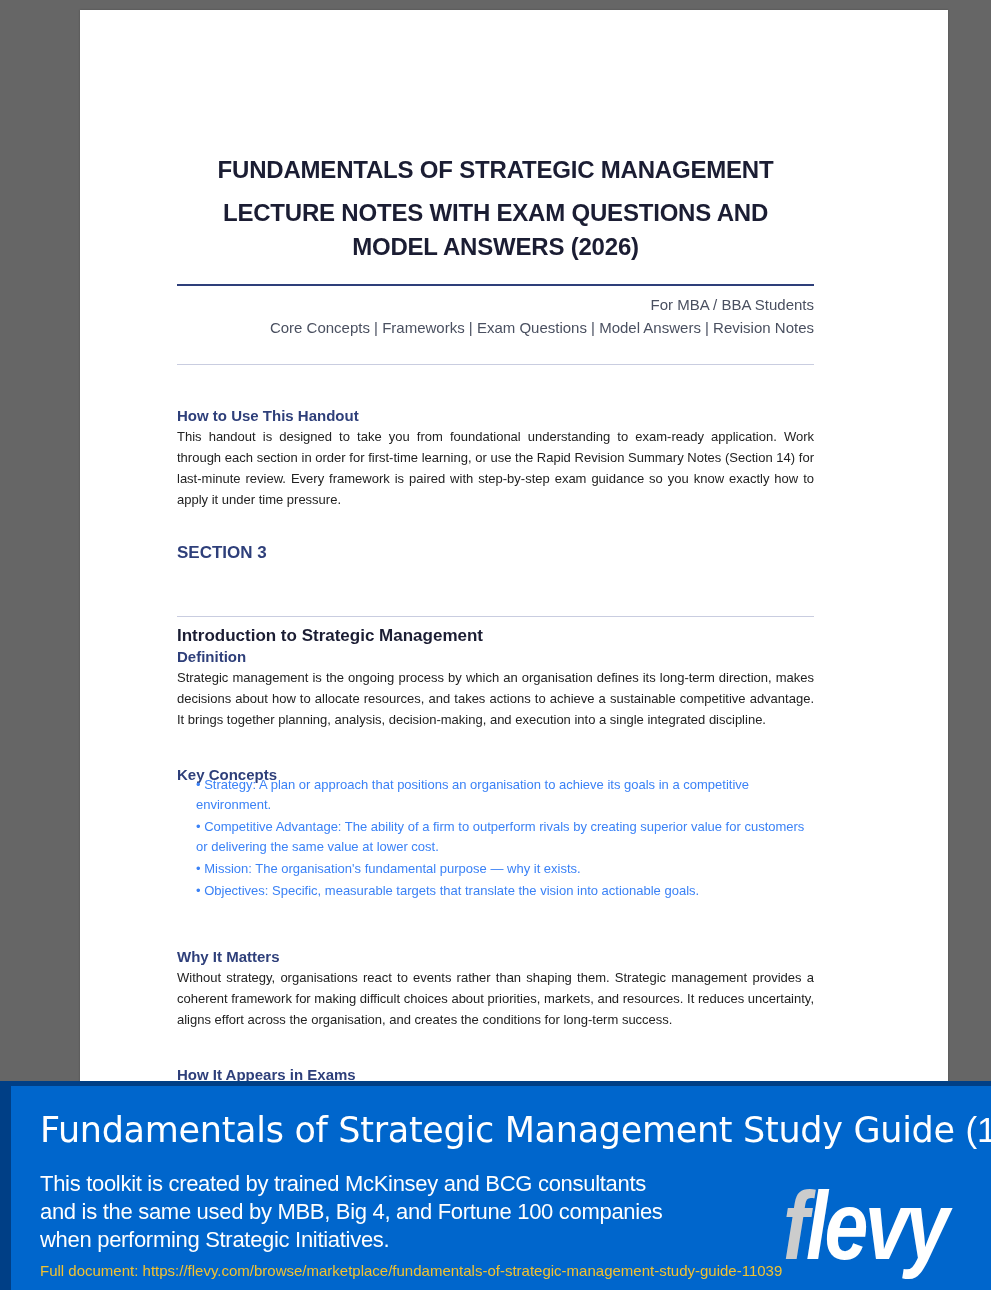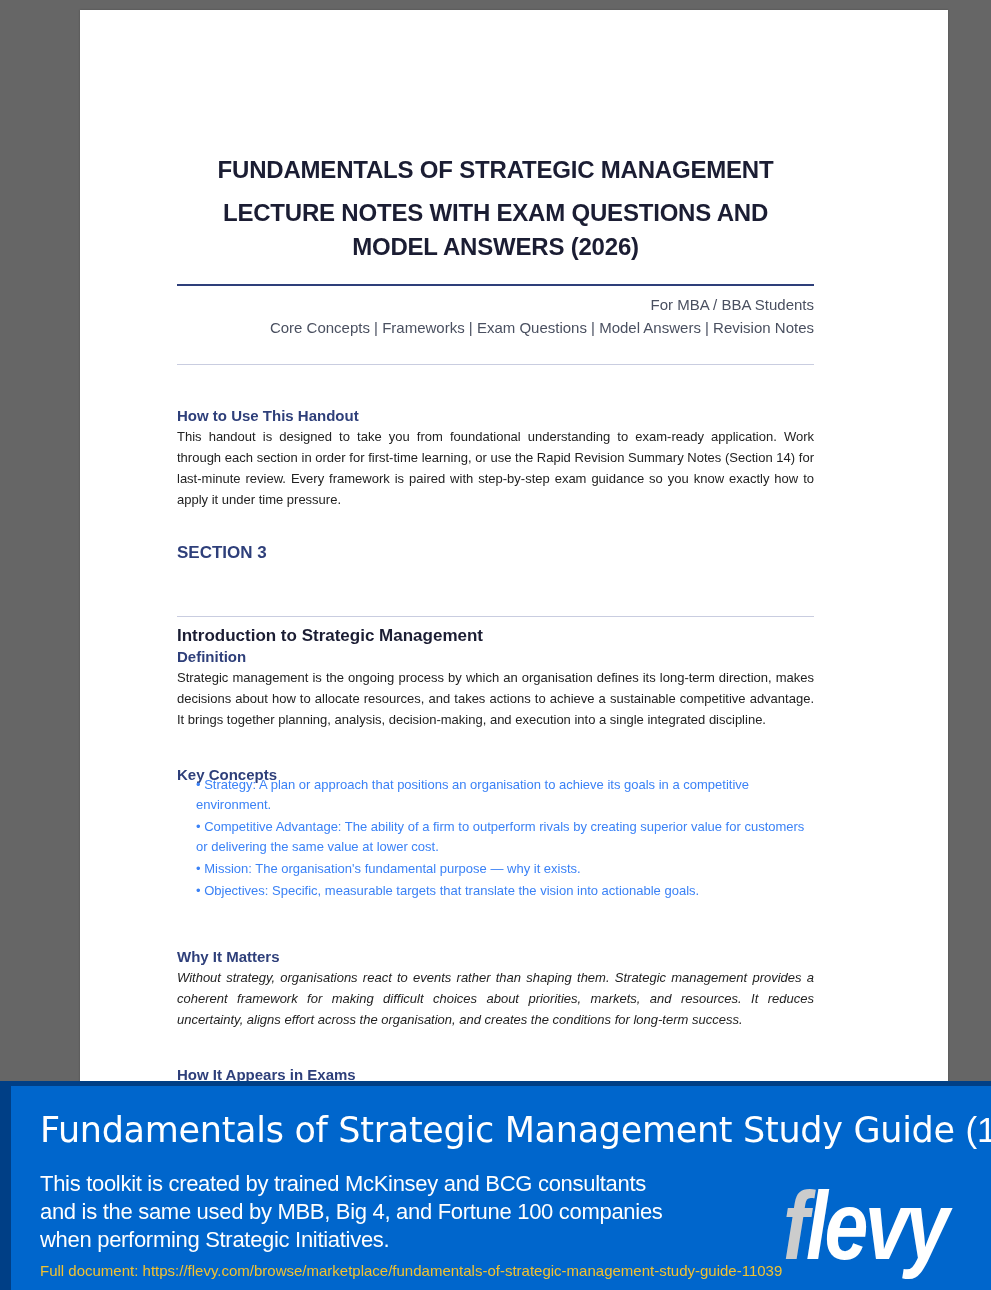--- a/index.html
+++ b/index.html
@@ -219,21 +219,21 @@
 
     <div class="h-blue" style="top:755px;">Key Concepts</div>
     <ul class="bullets">
       <li>• Strategy: A plan or approach that positions an organisation to achieve its goals in a competitive environment.</li>
       <li>• Competitive Advantage: The ability of a firm to outperform rivals by creating superior value for customers or delivering the same value at lower cost.</li>
       <li>• Mission: The organisation's fundamental purpose — why it exists.</li>
       <li>• Objectives: Specific, measurable targets that translate the vision into actionable goals.</li>
     </ul>
 
     <div class="h-blue" style="top:937px;">Why It Matters</div>
-    <p class="para" style="top:957px;font-style:italic;">Without strategy, organisations react to events rather than shaping them. Strategic management provides a coherent framework for making difficult choices about priorities, markets, and resources. It reduces uncertainty, aligns effort across the organisation, and creates the conditions for long-term success.</p>
+    <p class="para" style="top:957px;">Without strategy, organisations react to events rather than shaping them. Strategic management provides a coherent framework for making difficult choices about priorities, markets, and resources. It reduces uncertainty, aligns effort across the organisation, and creates the conditions for long-term success.</p>
 
     <div class="h-blue" style="top:1055px;">How It Appears in Exams</div>
 
   </div>
 </div>
 
 <div class="banner">
   <div class="banner-inner">
     <div class="banner-title">
       <span>Fundamentals of Strategic Management Study Guide</span>

